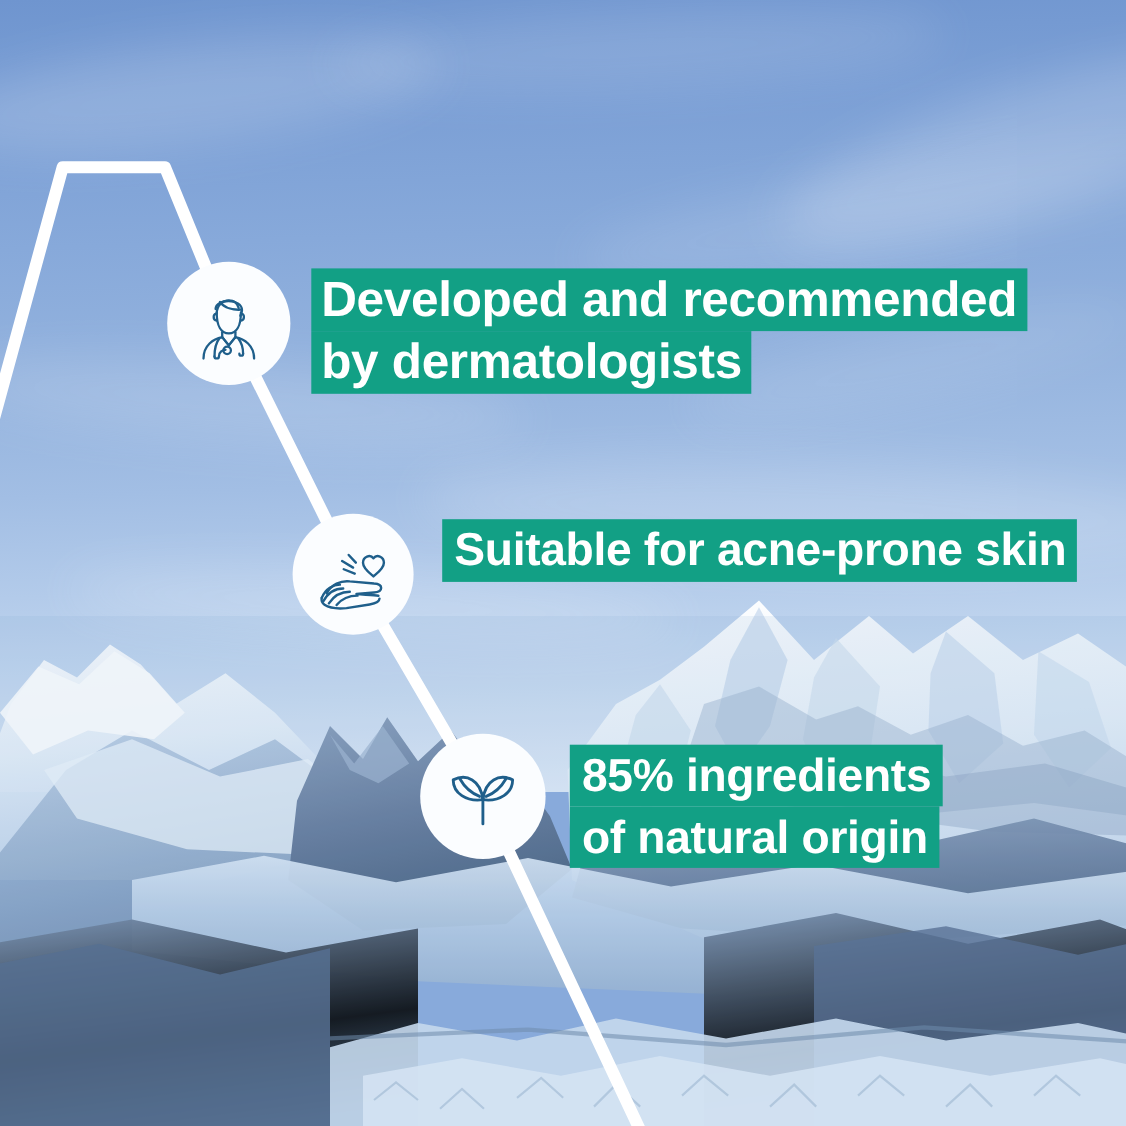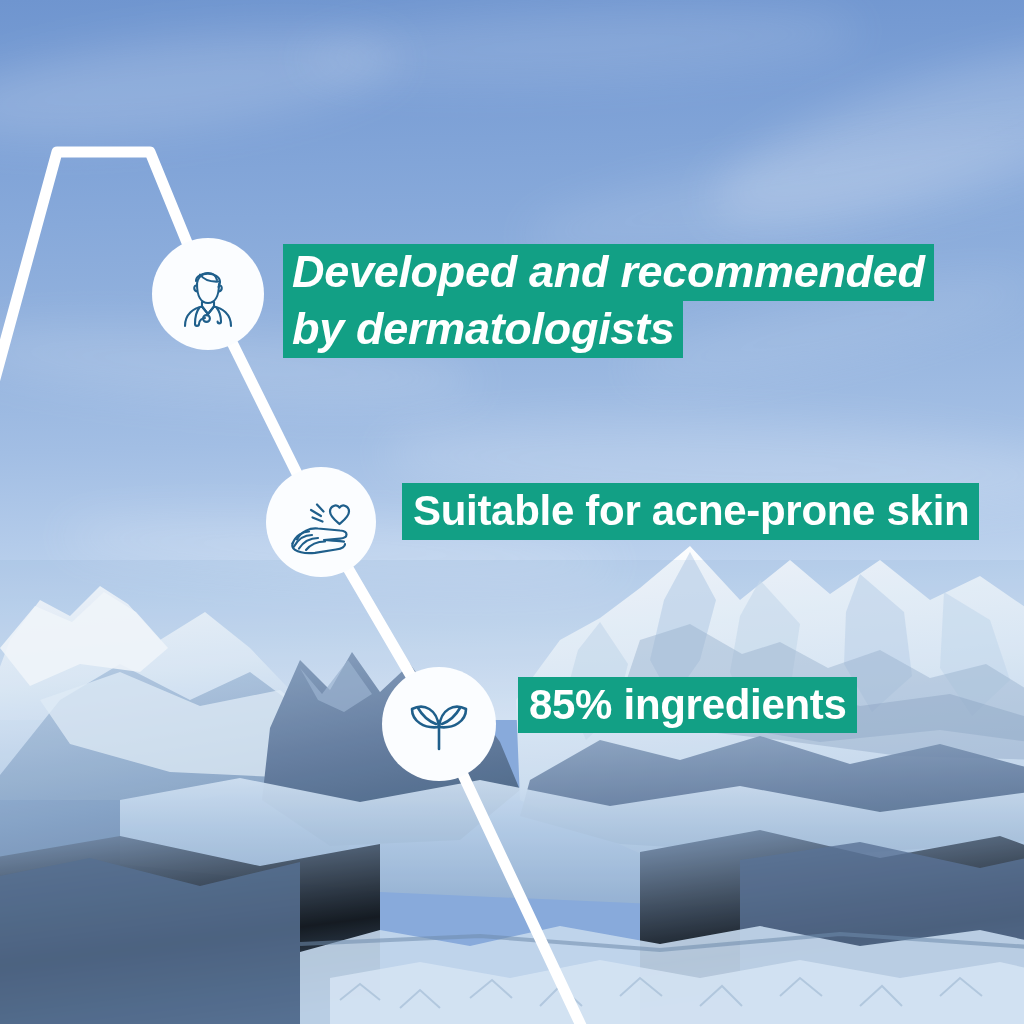--- a/index.html
+++ b/index.html
@@ -97,24 +97,23 @@
     letter-spacing: -0.3px;
     white-space: nowrap;
     display: block;
   }
 
   .bg-1 { left: 283px; top: 244px; }
   .bg-1 .banner-line {
     font-size: 45px;
     line-height: 52px;
     padding: 2px 9px 3px 9px;
-    font-style: italic;
-  }
-
-  .bg-2 { left: 402px; top: 483px; }
+  }
+
+  .bg-2 { left: 402px; top: 472px; }
   .bg-2 .banner-line {
     font-size: 42px;
     line-height: 50px;
     padding: 3px 10px 4px 11px;
   }
 
   .bg-3 { left: 518px; top: 677px; }
   .bg-3 .banner-line {
     font-size: 42px;
     line-height: 49px;
@@ -318,15 +317,16 @@
     <span class="banner-line">Developed and recommended</span>
     <span class="banner-line">by dermatologists</span>
   </div>
 
   <div class="banner-group bg-2">
     <span class="banner-line">Suitable for acne-prone skin</span>
   </div>
 
   <div class="banner-group bg-3">
     <span class="banner-line">85% ingredients</span>
+    <span class="banner-line">of natural origin</span>
   </div>
 
 </div>
 
 </body></html>

